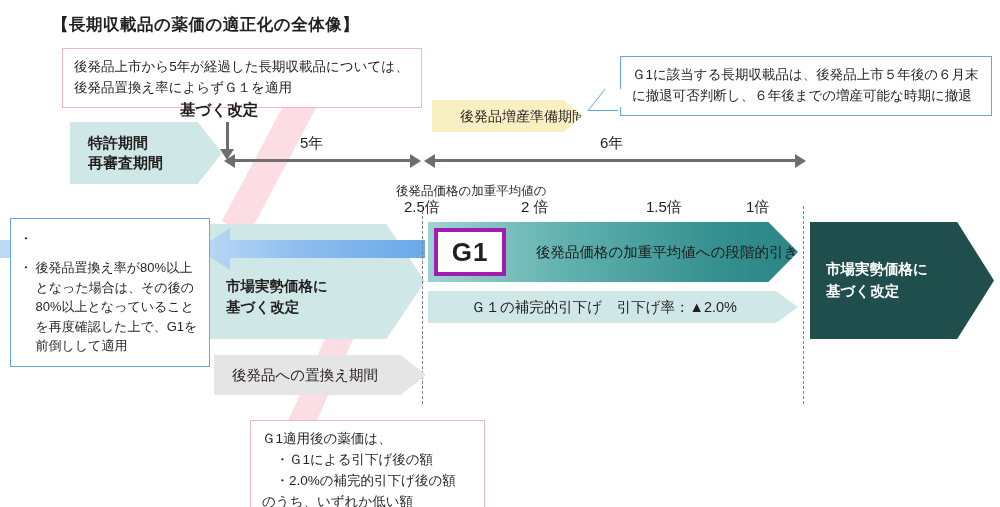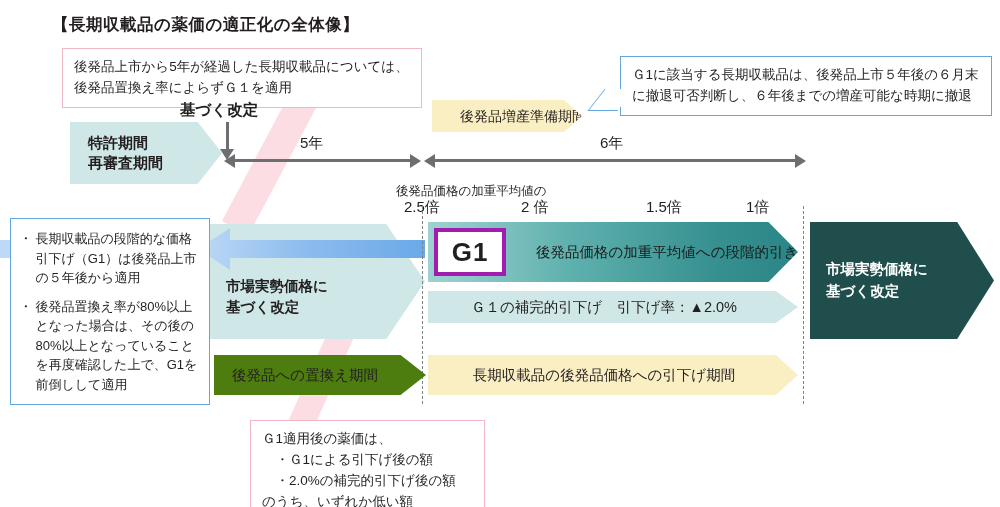--- a/index.html
+++ b/index.html
@@ -185,21 +185,21 @@
     padding-left:16px;
   }
   #band-right-dark .dt{
     font-size:14.5px;font-weight:bold;color:#ffffff;line-height:1.45;
   }
   #band-right-dark .dt div{white-space:nowrap;}
 
   
   #band-yellow-l{
     left:214px;top:355px;width:212px;height:40px;
-    background:#4d7c0f;
+    background:#e5e5e5;
     clip-path:polygon(0 0,88% 0,100% 50%,88% 100%,0 100%);
     padding-left:18px;
   }
   #band-yellow-r{
     left:428px;top:355px;width:370px;height:40px;
     background:#faeec3;
     clip-path:polygon(0 0,94% 0,100% 50%,94% 100%,0 100%);
     justify-content:center;padding-right:18px;
   }
   .band-yellow-tx{font-size:14.5px;}
@@ -290,32 +290,24 @@
   <div class="abs band" id="band-right-dark">
     <div class="dt">
       <div>市場実勢価格に</div>
       <div>基づく改定</div>
     </div>
   </div>
 
   <div class="abs band" id="band-yellow-l">
     <span class="band-yellow-tx">後発品への置換え期間</span>
   </div>
-  <div class="abs band" id="band-yellow-r">
-    <span class="band-yellow-tx">長期収載品の後発品価格への引下げ期間</span>
-  </div>
 
   <div class="abs callout callout-blue" id="callout-left">
     <div class="bullet-li">
       <div class="bullet-dot">・</div>
-      <div class="bullet-tx">
-        <div>長期収載品の段階的な価格</div>
-        <div>引下げ（G1）は後発品上市</div>
-        <div>の５年後から適用</div>
-      </div>
     </div>
     <div class="bullet-li">
       <div class="bullet-dot">・</div>
       <div class="bullet-tx">
         <div>後発品置換え率が80%以上</div>
         <div>となった場合は、その後の</div>
         <div>80%以上となっていること</div>
         <div>を再度確認した上で、G1を</div>
         <div>前倒しして適用</div>
       </div>

